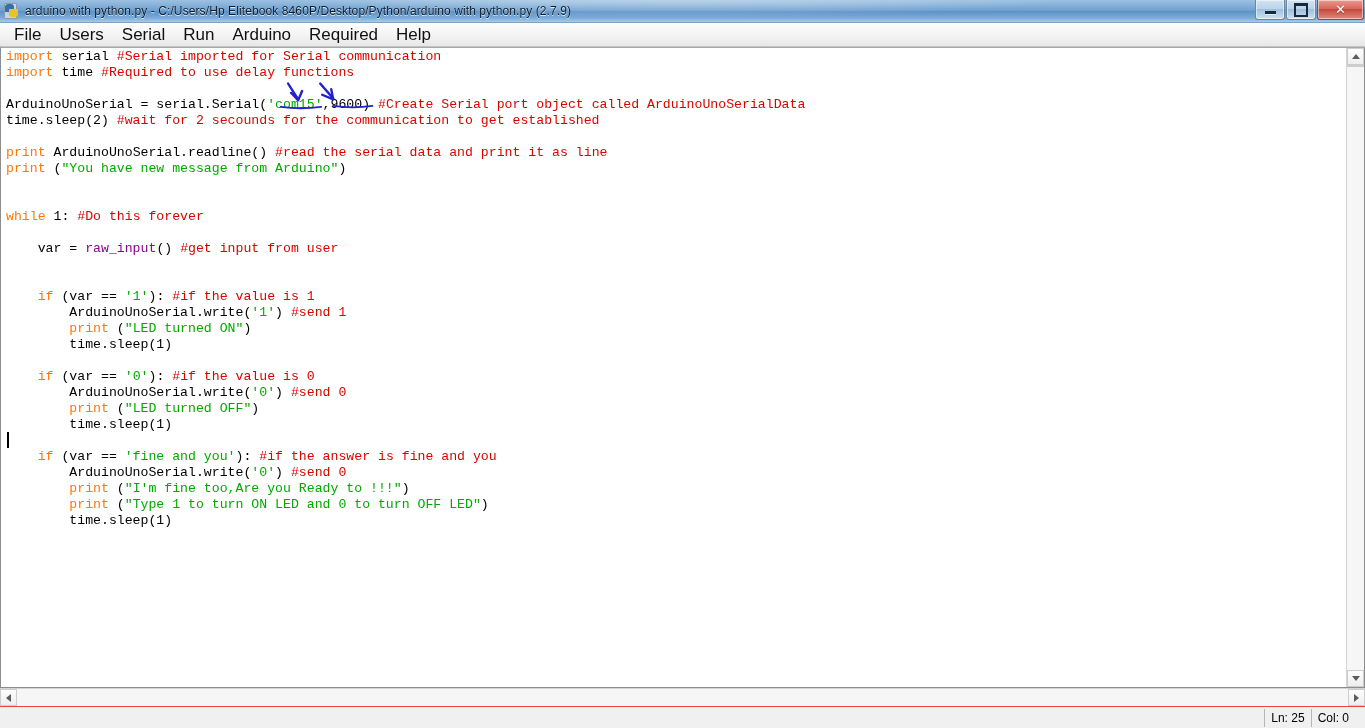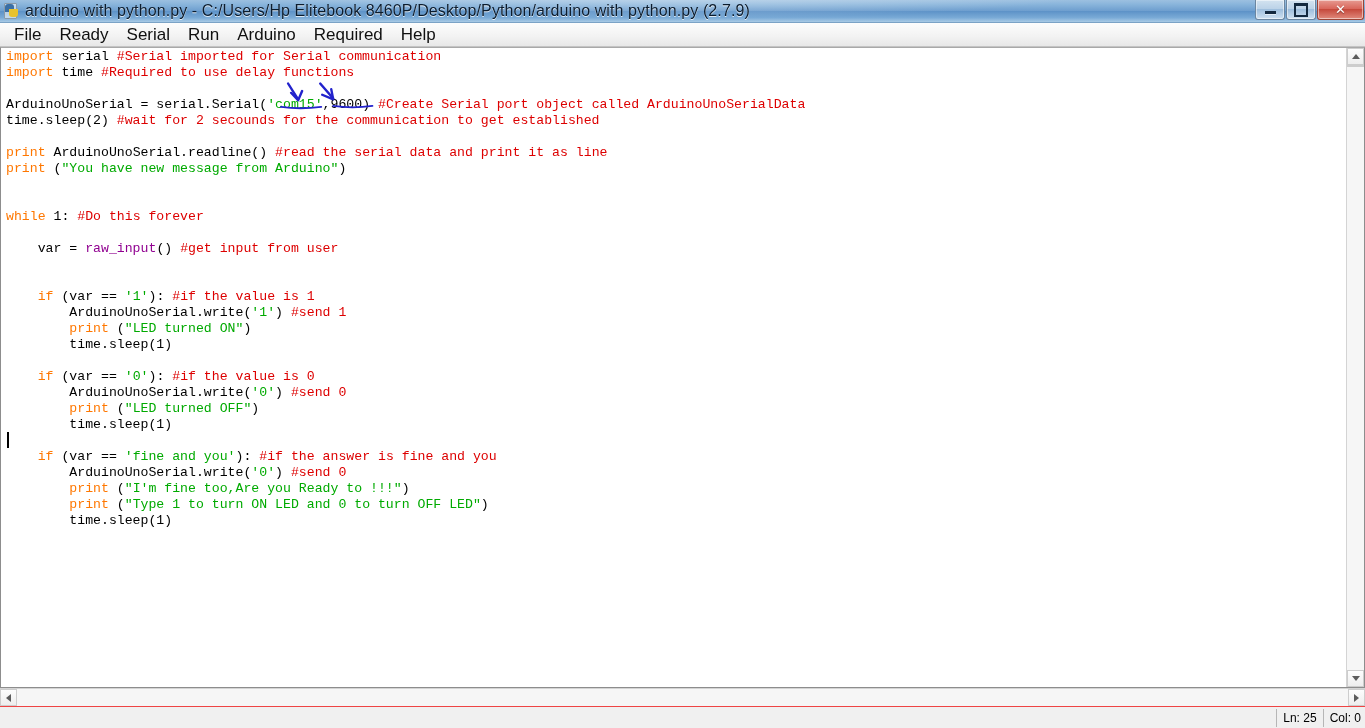--- a/index.html
+++ b/index.html
@@ -66,21 +66,21 @@
   }
   .title-icon .py-doc {
     position: absolute;
     left: 0px; top: 0px;
     width: 11px; height: 14px;
     background: rgba(255,255,255,0.55);
     border: 1px solid #8a9aa8;
     border-radius: 1px;
   }
   .title-text {
-    font-size: 16px;
+    font-size: 12px;
     color: #0b1c2e;
     text-shadow: 0 1px 0 rgba(255,255,255,0.75);
     white-space: nowrap;
     z-index: 2;
     letter-spacing: 0.1px;
   }
   .win-buttons {
     position: absolute;
     right: 1px;
     top: 0px;
@@ -265,21 +265,21 @@
   }
   .status-cell {
     font-size: 12px;
     color: #000000;
     padding: 2px 6px 2px 6px;
     border-left: 1px solid #b6b6b6;
     white-space: nowrap;
     line-height: 14px;
   }
   .status-cell:last-child {
-    padding-right: 4px;
+    padding-right: 16px;
   }
 </style>
 </head>
 <body>
 
 <div id="app">
 
   <div class="titlebar">
     <div class="title-icon">
       <div class="py-doc"></div>
@@ -295,21 +295,21 @@
         <div class="max-glyph"></div>
       </div>
       <div class="win-btn close">
         <span class="glyph">✕</span>
       </div>
     </div>
   </div>
 
   <div class="menubar">
     <div class="menu-item">File</div>
-    <div class="menu-item">Ready</div>
+    <div class="menu-item">Users</div>
     <div class="menu-item">Serial</div>
     <div class="menu-item">Run</div>
     <div class="menu-item">Arduino</div>
     <div class="menu-item">Required</div>
     <div class="menu-item">Help</div>
   </div>
 
   <div class="editor-wrap">
     <div class="code-area">
       <pre class="code" id="code-pre"><span class="kw">import</span><span class="def"> serial </span><span class="cmt">#Serial imported for Serial communication</span>

